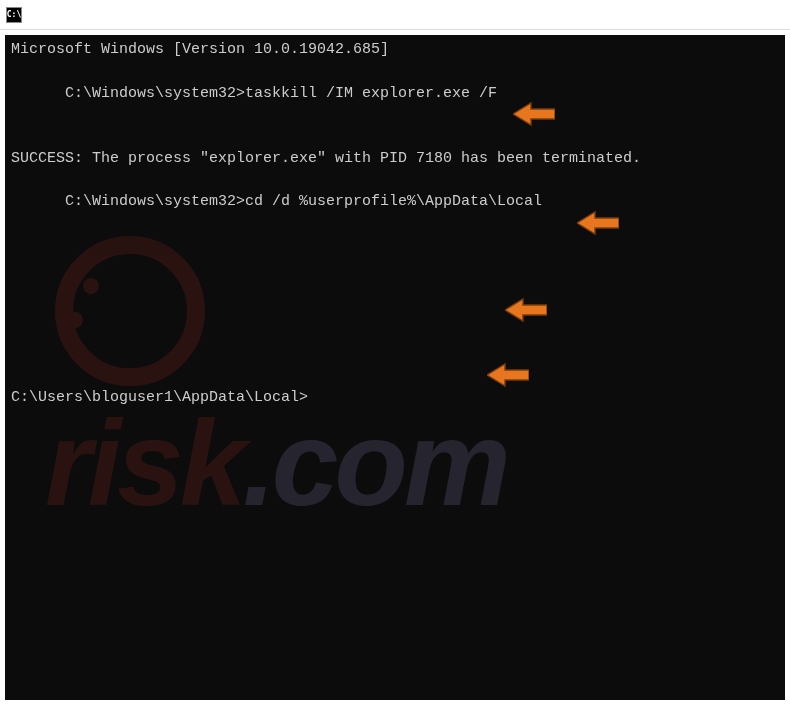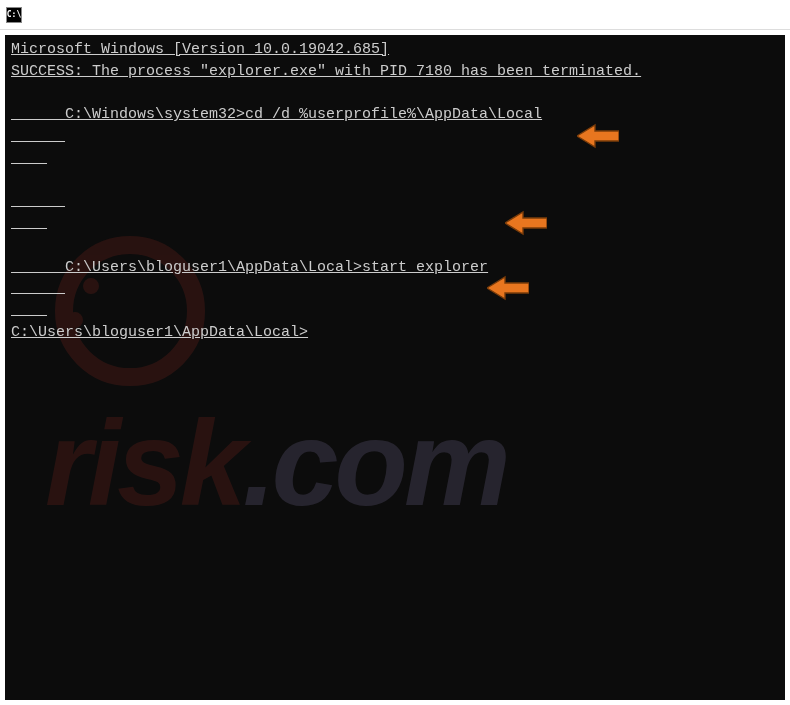--- a/index.html
+++ b/index.html
@@ -49,21 +49,20 @@
       padding: 4px 6px;
       font-size: 15px;
       line-height: 1.45;
       position: relative;
       overflow: hidden;
       margin: 5px;
     }
     .term-line {
       white-space: pre;
       position: relative;
-      text-decoration: underline;
     }
     .arrow {
       position: absolute;
       width: 42px;
       height: 26px;
     }
     .arrow svg { width: 100%; height: 100%; display: block; }
     .watermark {
       position: absolute;
       top: 50%;
@@ -116,20 +115,28 @@
 
     <div class="watermark">
       <div class="disc"></div>
       <div class="brand">
         <span class="r">risk</span><span class="g">.com</span>
       </div>
     </div>
 
     <div class="term-line">Microsoft Windows [Version 10.0.19042.685]</div>
     <div class="term-line"></div>
+    <div class="term-line">
+      <span>C:\Windows\system32&gt;taskkill /IM explorer.exe /F</span>
+      <span class="arrow" style="left:502px; top:-3px;">
+        <svg viewBox="0 0 42 26">
+            <polygon points="0,13 18,2 18,8 42,8 42,18 18,18 18,24" fill="#e8761f" stroke="#7a3c0a" stroke-width="1.4"></polygon>
+          </svg>
+      </span>
+    </div>
     <div class="term-line">SUCCESS: The process "explorer.exe" with PID 7180 has been terminated.</div>
     <div class="term-line"></div>
     <div class="term-line">
       <span>C:\Windows\system32&gt;cd /d %userprofile%\AppData\Local</span>
       <span class="arrow" style="left:566px; top:-3px;">
         <svg viewBox="0 0 42 26">
             <polygon points="0,13 18,2 18,8 42,8 42,18 18,18 18,24" fill="#e8761f" stroke="#7a3c0a" stroke-width="1.4"></polygon>
           </svg>
       </span>
     </div>
@@ -138,21 +145,20 @@
       <span class="arrow" style="left:494px; top:-3px;">
         <svg viewBox="0 0 42 26">
             <polygon points="0,13 18,2 18,8 42,8 42,18 18,18 18,24" fill="#e8761f" stroke="#7a3c0a" stroke-width="1.4"></polygon>
           </svg>
       </span>
     </div>
     <div class="term-line"></div>
     <div class="term-line"></div>
     <div class="term-line"></div>
     <div class="term-line">
-      <span>C:\Users\bloguser1\AppData\Local&gt;start explorer</span>
       <span class="arrow" style="left:476px; top:-3px;">
         <svg viewBox="0 0 42 26">
             <polygon points="0,13 18,2 18,8 42,8 42,18 18,18 18,24" fill="#e8761f" stroke="#7a3c0a" stroke-width="1.4"></polygon>
           </svg>
       </span>
     </div>
     <div class="term-line"></div>
     <div class="term-line">C:\Users\bloguser1\AppData\Local&gt;</div>
 
   </div>

